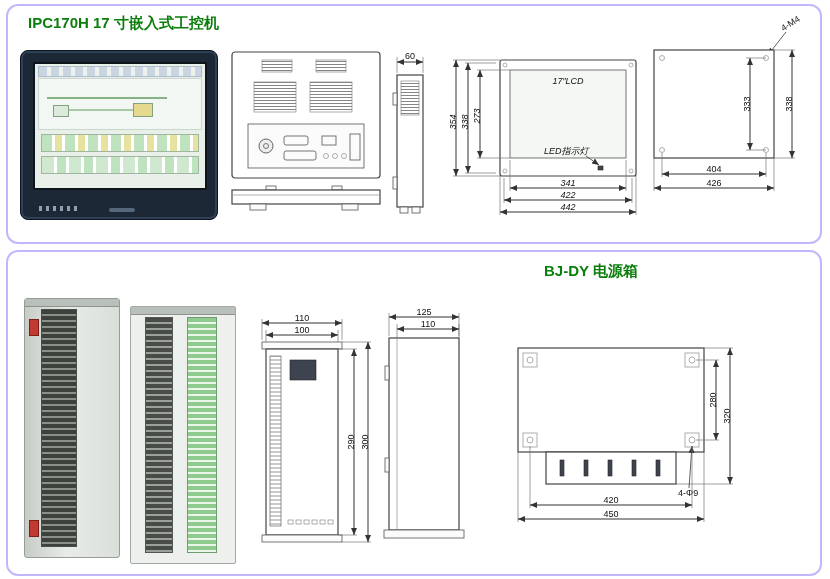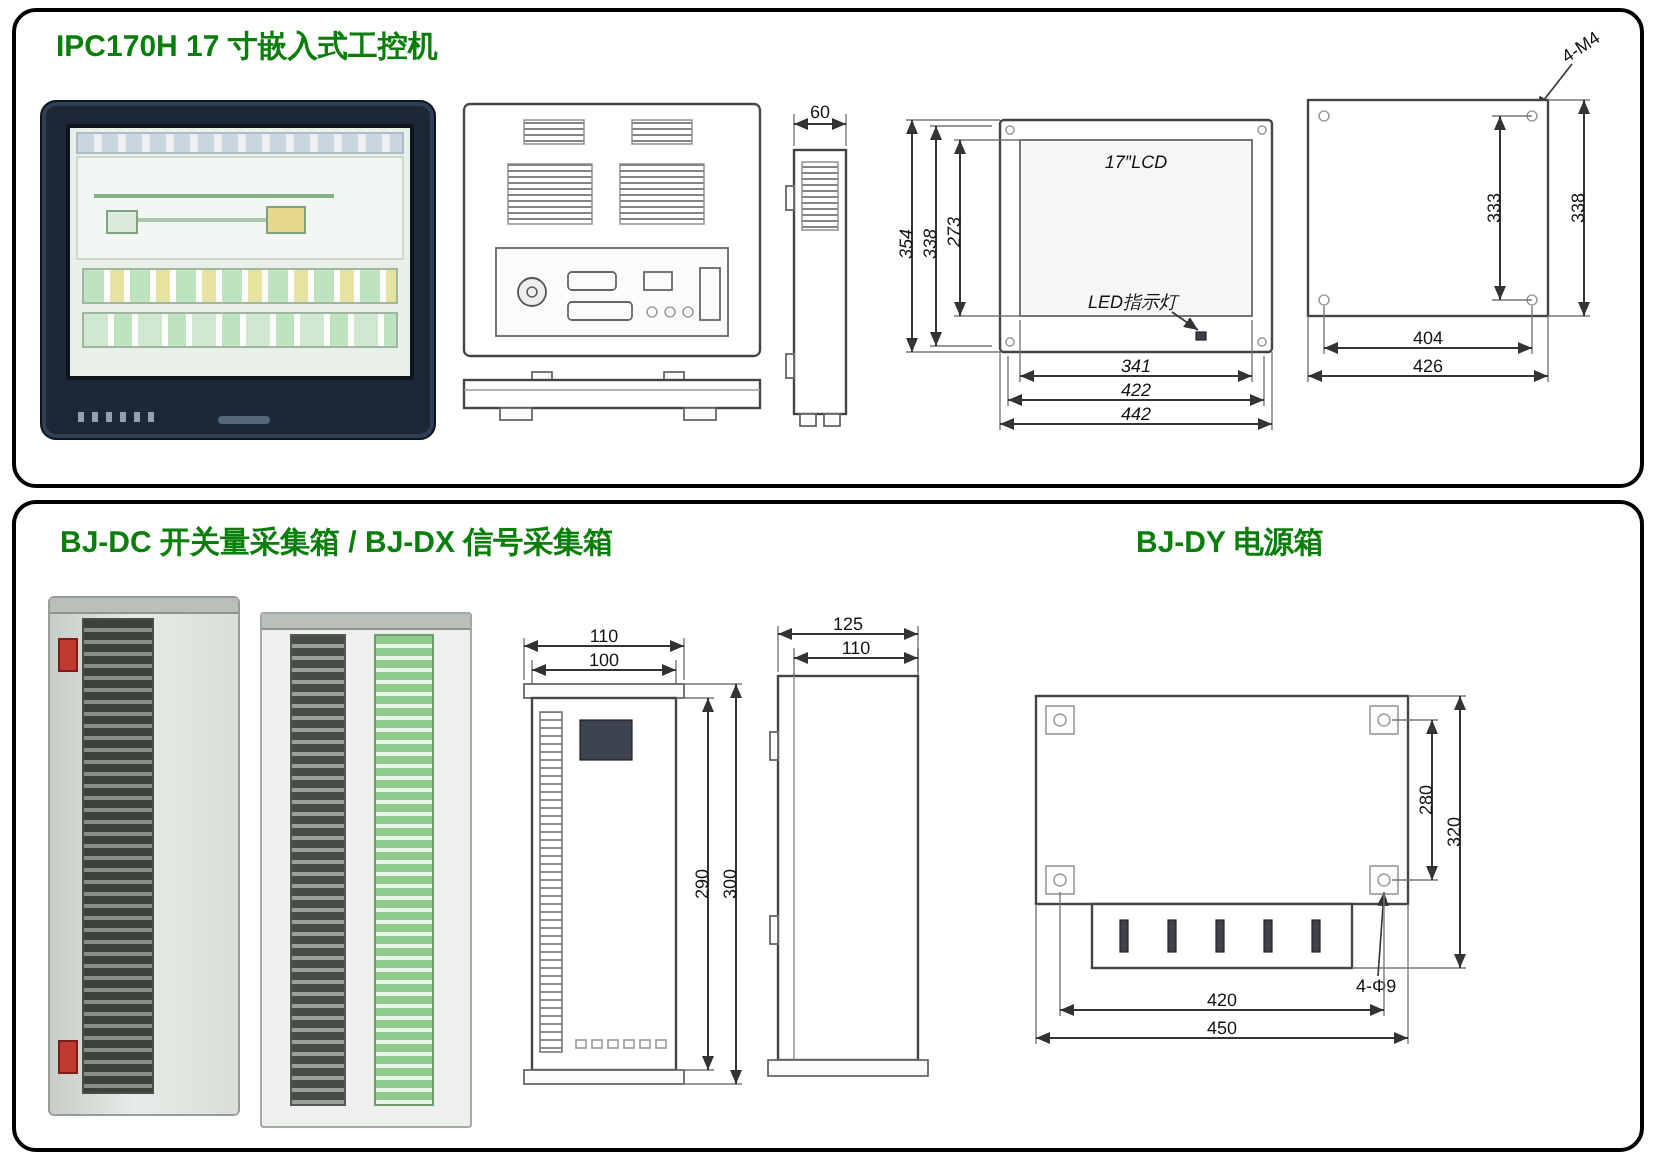--- a/index.html
+++ b/index.html
@@ -1,20 +1,20 @@
 <!DOCTYPE html>
 <html><head>
 <meta charset="utf-8">
 <style>
   html,body{margin:0;padding:0;}
   body{
     width:830px;height:579px;position:relative;background:#fff;
     font-family:"Liberation Sans","DejaVu Sans",sans-serif;overflow:hidden;
   }
-  .panel{position:absolute;border:2px solid #000000;border-radius:12px;background:#fff;}
+  .panel{position:absolute;border:2px solid #c4b5fd;border-radius:12px;background:#fff;}
   #panel-ipc{left:6px;top:4px;width:812px;height:236px;}
   #panel-boxes{left:6px;top:250px;width:812px;height:322px;}
   .title{position:absolute;color:#0a7e0a;font-weight:bold;font-size:15px;white-space:nowrap;}
 
   
   #photo-pc{position:absolute;left:12px;top:44px;width:196px;height:168px;background:#1c2836;
     border:1px solid #0d141d;border-radius:8px;box-shadow:inset 0 0 0 2px #2e4055;}
   .pc-screen{position:absolute;left:12px;top:11px;width:170px;height:124px;background:#e9efe9;border:2px solid #0e151d;}
   .scr-top{position:absolute;left:3px;top:2px;right:3px;height:9px;border:1px solid #aebccb;
     background:repeating-linear-gradient(90deg,#c9d6e2 0 8px,#eef2ee 8px 12px);}
@@ -243,22 +243,21 @@
         <line class="ext" x1="14" y1="146" x2="14" y2="179"></line>
         <line class="ext" x1="134" y1="146" x2="134" y2="179"></line>
         <line class="dim" x1="14" y1="176" x2="134" y2="176" marker-start="url(#ar3)" marker-end="url(#ar3)"></line>
         <text x="74" y="174" text-anchor="middle">426</text>
       </g>
     </svg>
   </div>
 </div>
 
 <div class="panel" id="panel-boxes">
-  <div class="title" style="left:22px;top:10px;">BJ-DC 开关量采集箱 / BJ-DX 信号采集箱</div>
-  <div class="title" style="left:560px;top:10px;">BJ-DY 电源箱</div>
+  <div class="title" style="left:536px;top:10px;">BJ-DY 电源箱</div>
 
   <div id="photo-cab1">
     <div class="cab-cap"></div>
     <div class="cab1-strip"></div>
     <div class="cab-clip-top"></div>
     <div class="cab-clip-bot"></div>
   </div>
   <div id="photo-cab2">
     <div class="cab-cap"></div>
     <div class="cab2-strip-dark"></div>

